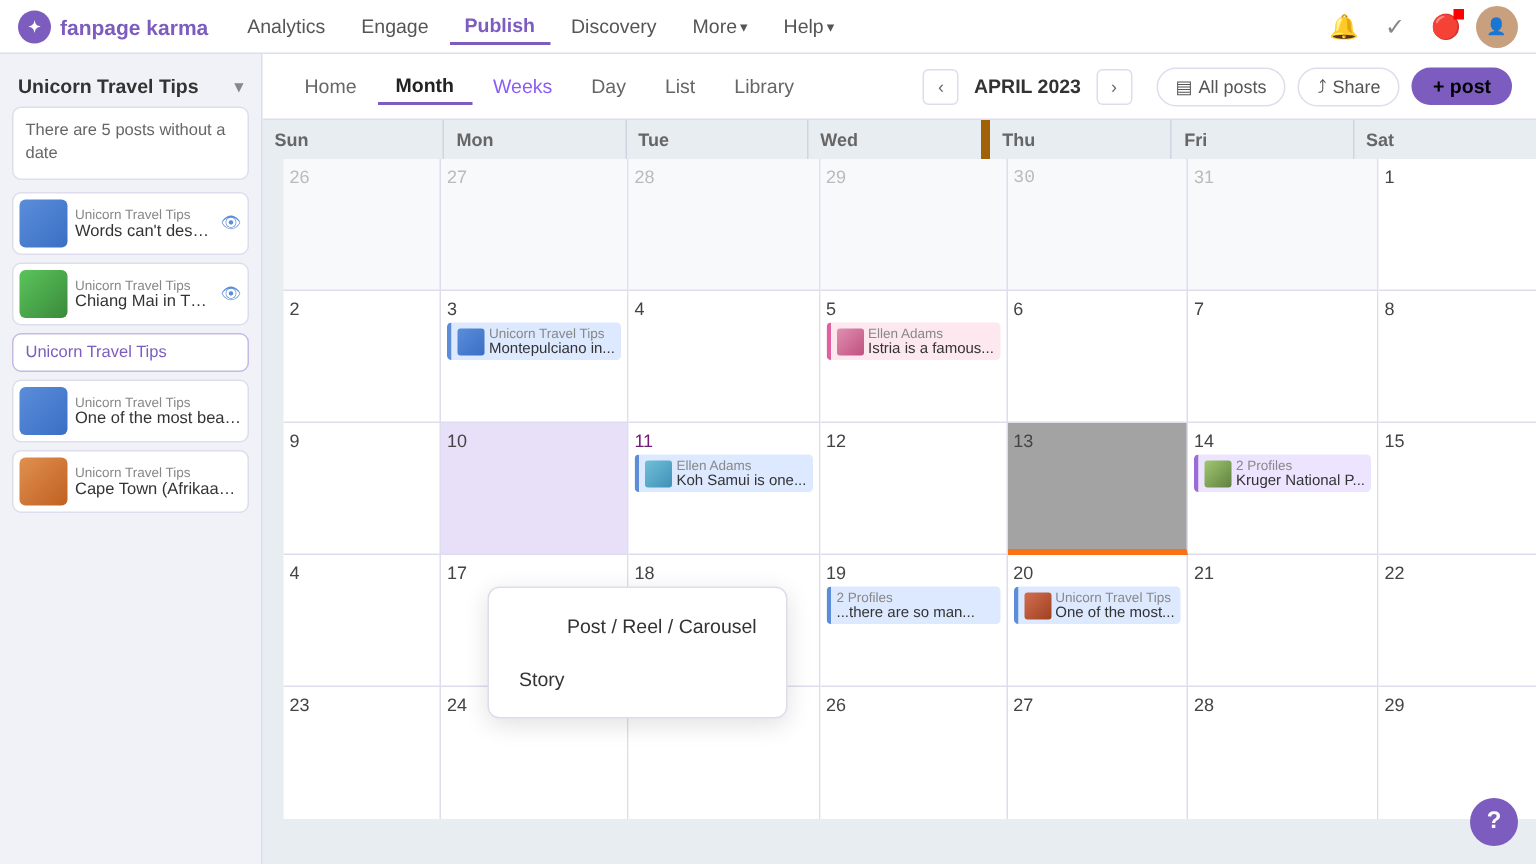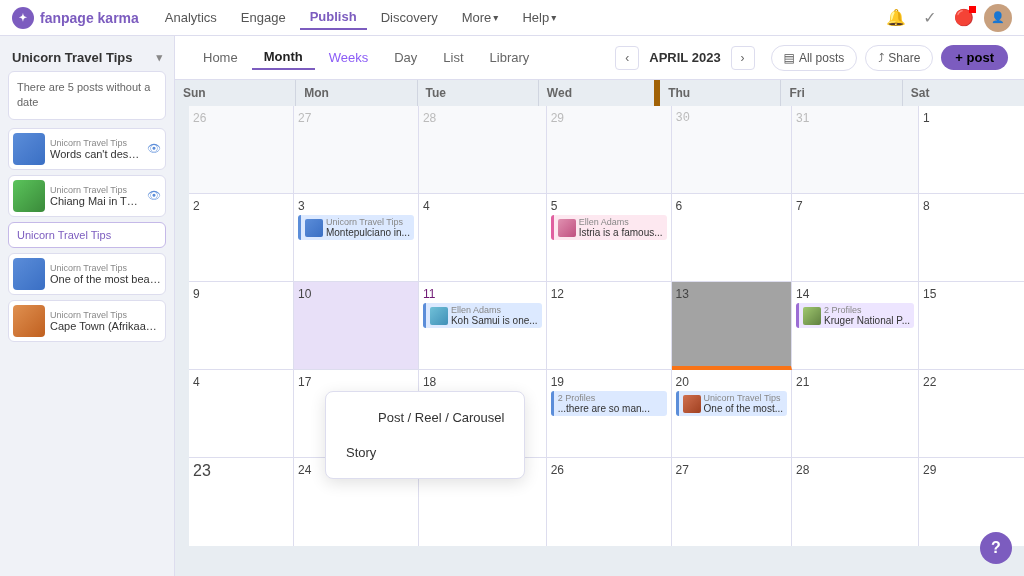--- a/index.html
+++ b/index.html
@@ -207,21 +207,21 @@
             <div style="width:18px;height:18px;border-radius:2px;background:linear-gradient(135deg,#d07050,#a04020);flex-shrink:0;"></div>
             <div style="min-width:0;">
               <div style="font-size:9px;color:#888;">Unicorn Travel Tips</div>
               <div style="font-size:10px;white-space:nowrap;overflow:hidden;text-overflow:ellipsis;">One of the most...</div>
             </div>
           </div>
         </div>
         <div style="background:white;border-right:1px solid #dde;border-bottom:1px solid #dde;min-height:88px;padding:4px;"><span style="font-size:12px;color:#444;">21</span></div>
         <div style="background:white;border-bottom:1px solid #dde;min-height:88px;padding:4px;"><span style="font-size:12px;color:#444;">22</span></div>
 
-        <div style="background:white;border-right:1px solid #dde;min-height:88px;padding:4px;"><span style="font-size:16px;color:#444;">23</span></div>
+        <div style="background:white;border-right:1px solid #dde;min-height:88px;padding:4px;"><span style="font-size:12px;color:#444;">23</span></div>
         <div style="background:white;border-right:1px solid #dde;min-height:88px;padding:4px;"><span style="font-size:12px;color:#444;">24</span></div>
         <div style="background:white;border-right:1px solid #dde;min-height:88px;padding:4px;"><span style="font-size:12px;color:#444;">25</span></div>
         <div style="background:white;border-right:1px solid #dde;min-height:88px;padding:4px;"><span style="font-size:12px;color:#444;">26</span></div>
         <div style="background:white;border-right:1px solid #dde;min-height:88px;padding:4px;"><span style="font-size:12px;color:#444;">27</span></div>
         <div style="background:white;border-right:1px solid #dde;min-height:88px;padding:4px;"><span style="font-size:12px;color:#444;">28</span></div>
         <div style="background:white;min-height:88px;padding:4px;"><span style="font-size:12px;color:#444;">29</span></div>
       </div>
     </div>
 
     <div style="position:absolute;background:white;border:1px solid #dde;border-radius:8px;box-shadow:0 4px 16px rgba(0,0,0,0.12);z-index:100;padding:8px 0;min-width:175px;top:355px;left:150px;">

